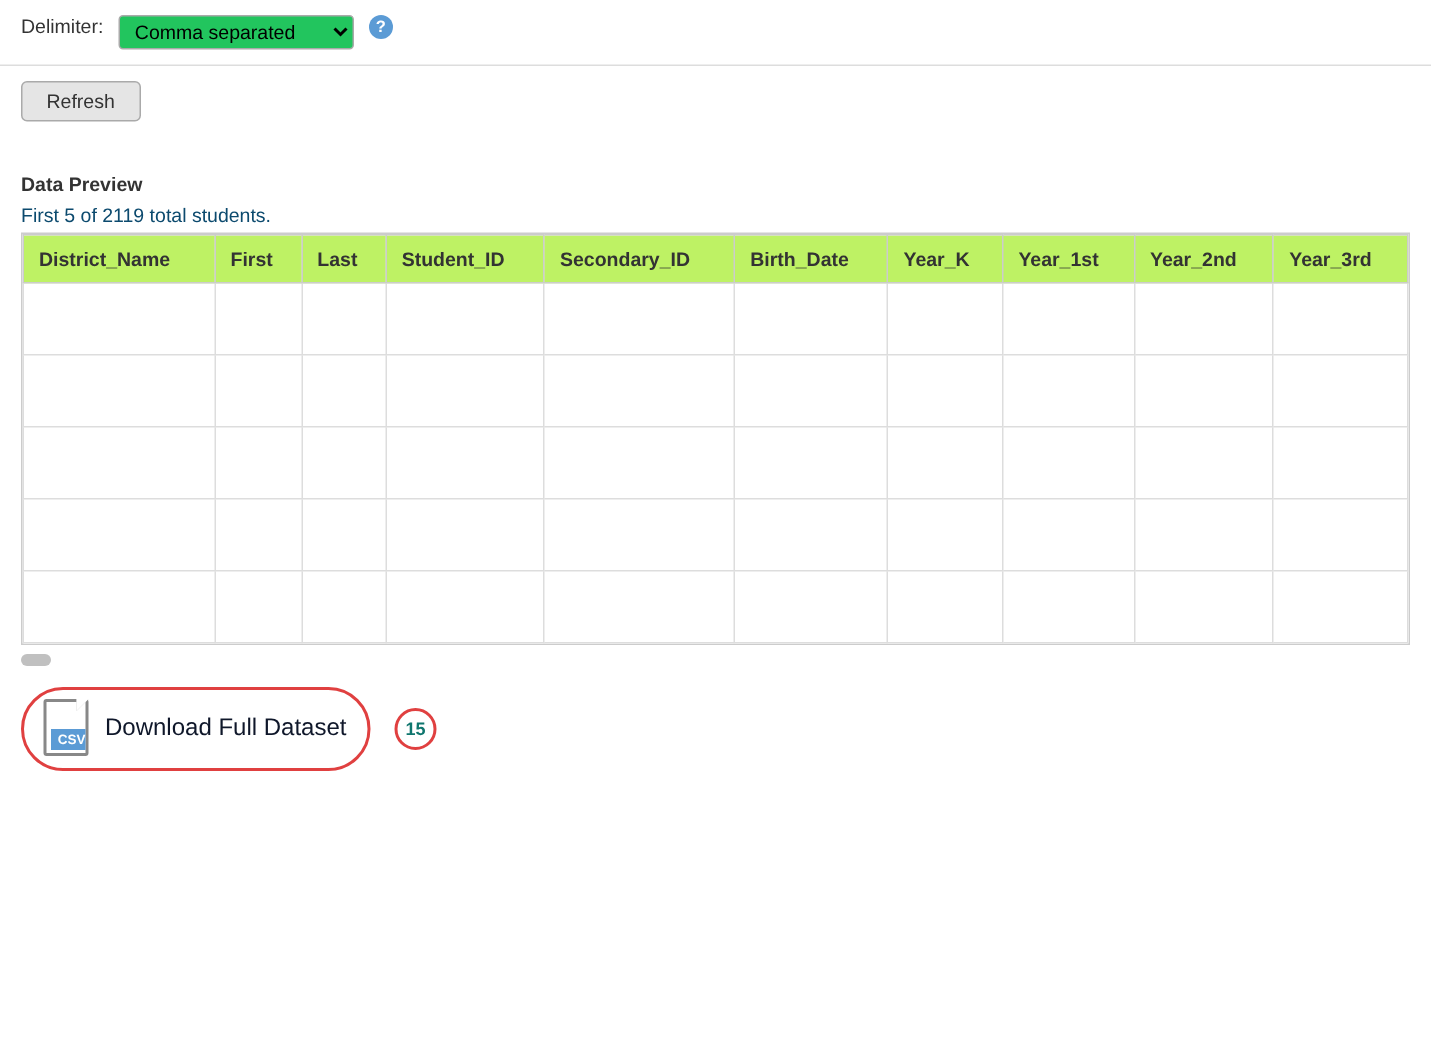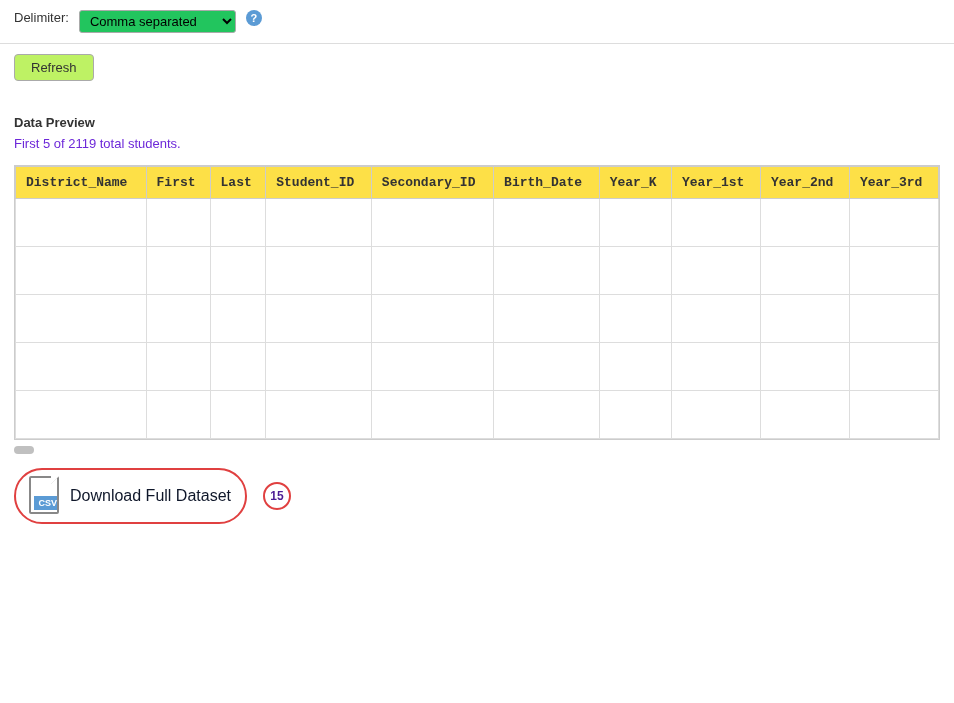--- a/index.html
+++ b/index.html
@@ -52,58 +52,57 @@
       flex-shrink: 0;
     }
 
     .refresh-area {
       padding: 10px 14px;
     }
 
     .refresh-btn {
       padding: 5px 16px;
       font-size: 13px;
-      background: #bef264;
+      background: #e5e5e5;
       border: 1px solid #aaa;
       border-radius: 4px;
       cursor: pointer;
       color: #333;
     }
 
     .data-preview-section {
       padding: 0 14px;
     }
 
     .data-preview-title {
       font-weight: bold;
       font-size: 13px;
       margin-bottom: 6px;
       margin-top: 24px;
     }
 
     .data-preview-subtitle {
       font-size: 13px;
-      margin-bottom: 14px;
-      color: #6d28d9;
+      margin-bottom: 4px;
+      color: #0c4a6e;
     }
 
     .table-wrapper {
       overflow-x: auto;
       border: 1px solid #ccc;
     }
 
     table {
       border-collapse: collapse;
       width: 100%;
       min-width: 900px;
     }
 
     thead tr {
-      background: #fde047;
-      font-family: Liberation Mono, monospace;
+      background: #bef264;
     }
 
     th {
       border: 1px solid #ccc;
       padding: 8px 10px;
       font-weight: bold;
       font-size: 13px;
       text-align: left;
       white-space: nowrap;
     }
@@ -219,21 +218,21 @@
       text-decoration: none;
       cursor: pointer;
     }
 
     .badge-circle {
       width: 28px;
       height: 28px;
       border-radius: 50%;
       background: #fff;
       border: 2px solid #e04040;
-      color: #4c1d95;
+      color: #0f766e;
       display: flex;
       align-items: center;
       justify-content: center;
       font-size: 12px;
       font-weight: bold;
       margin-left: 4px;
     }
   </style>
 </head>
 <body>

